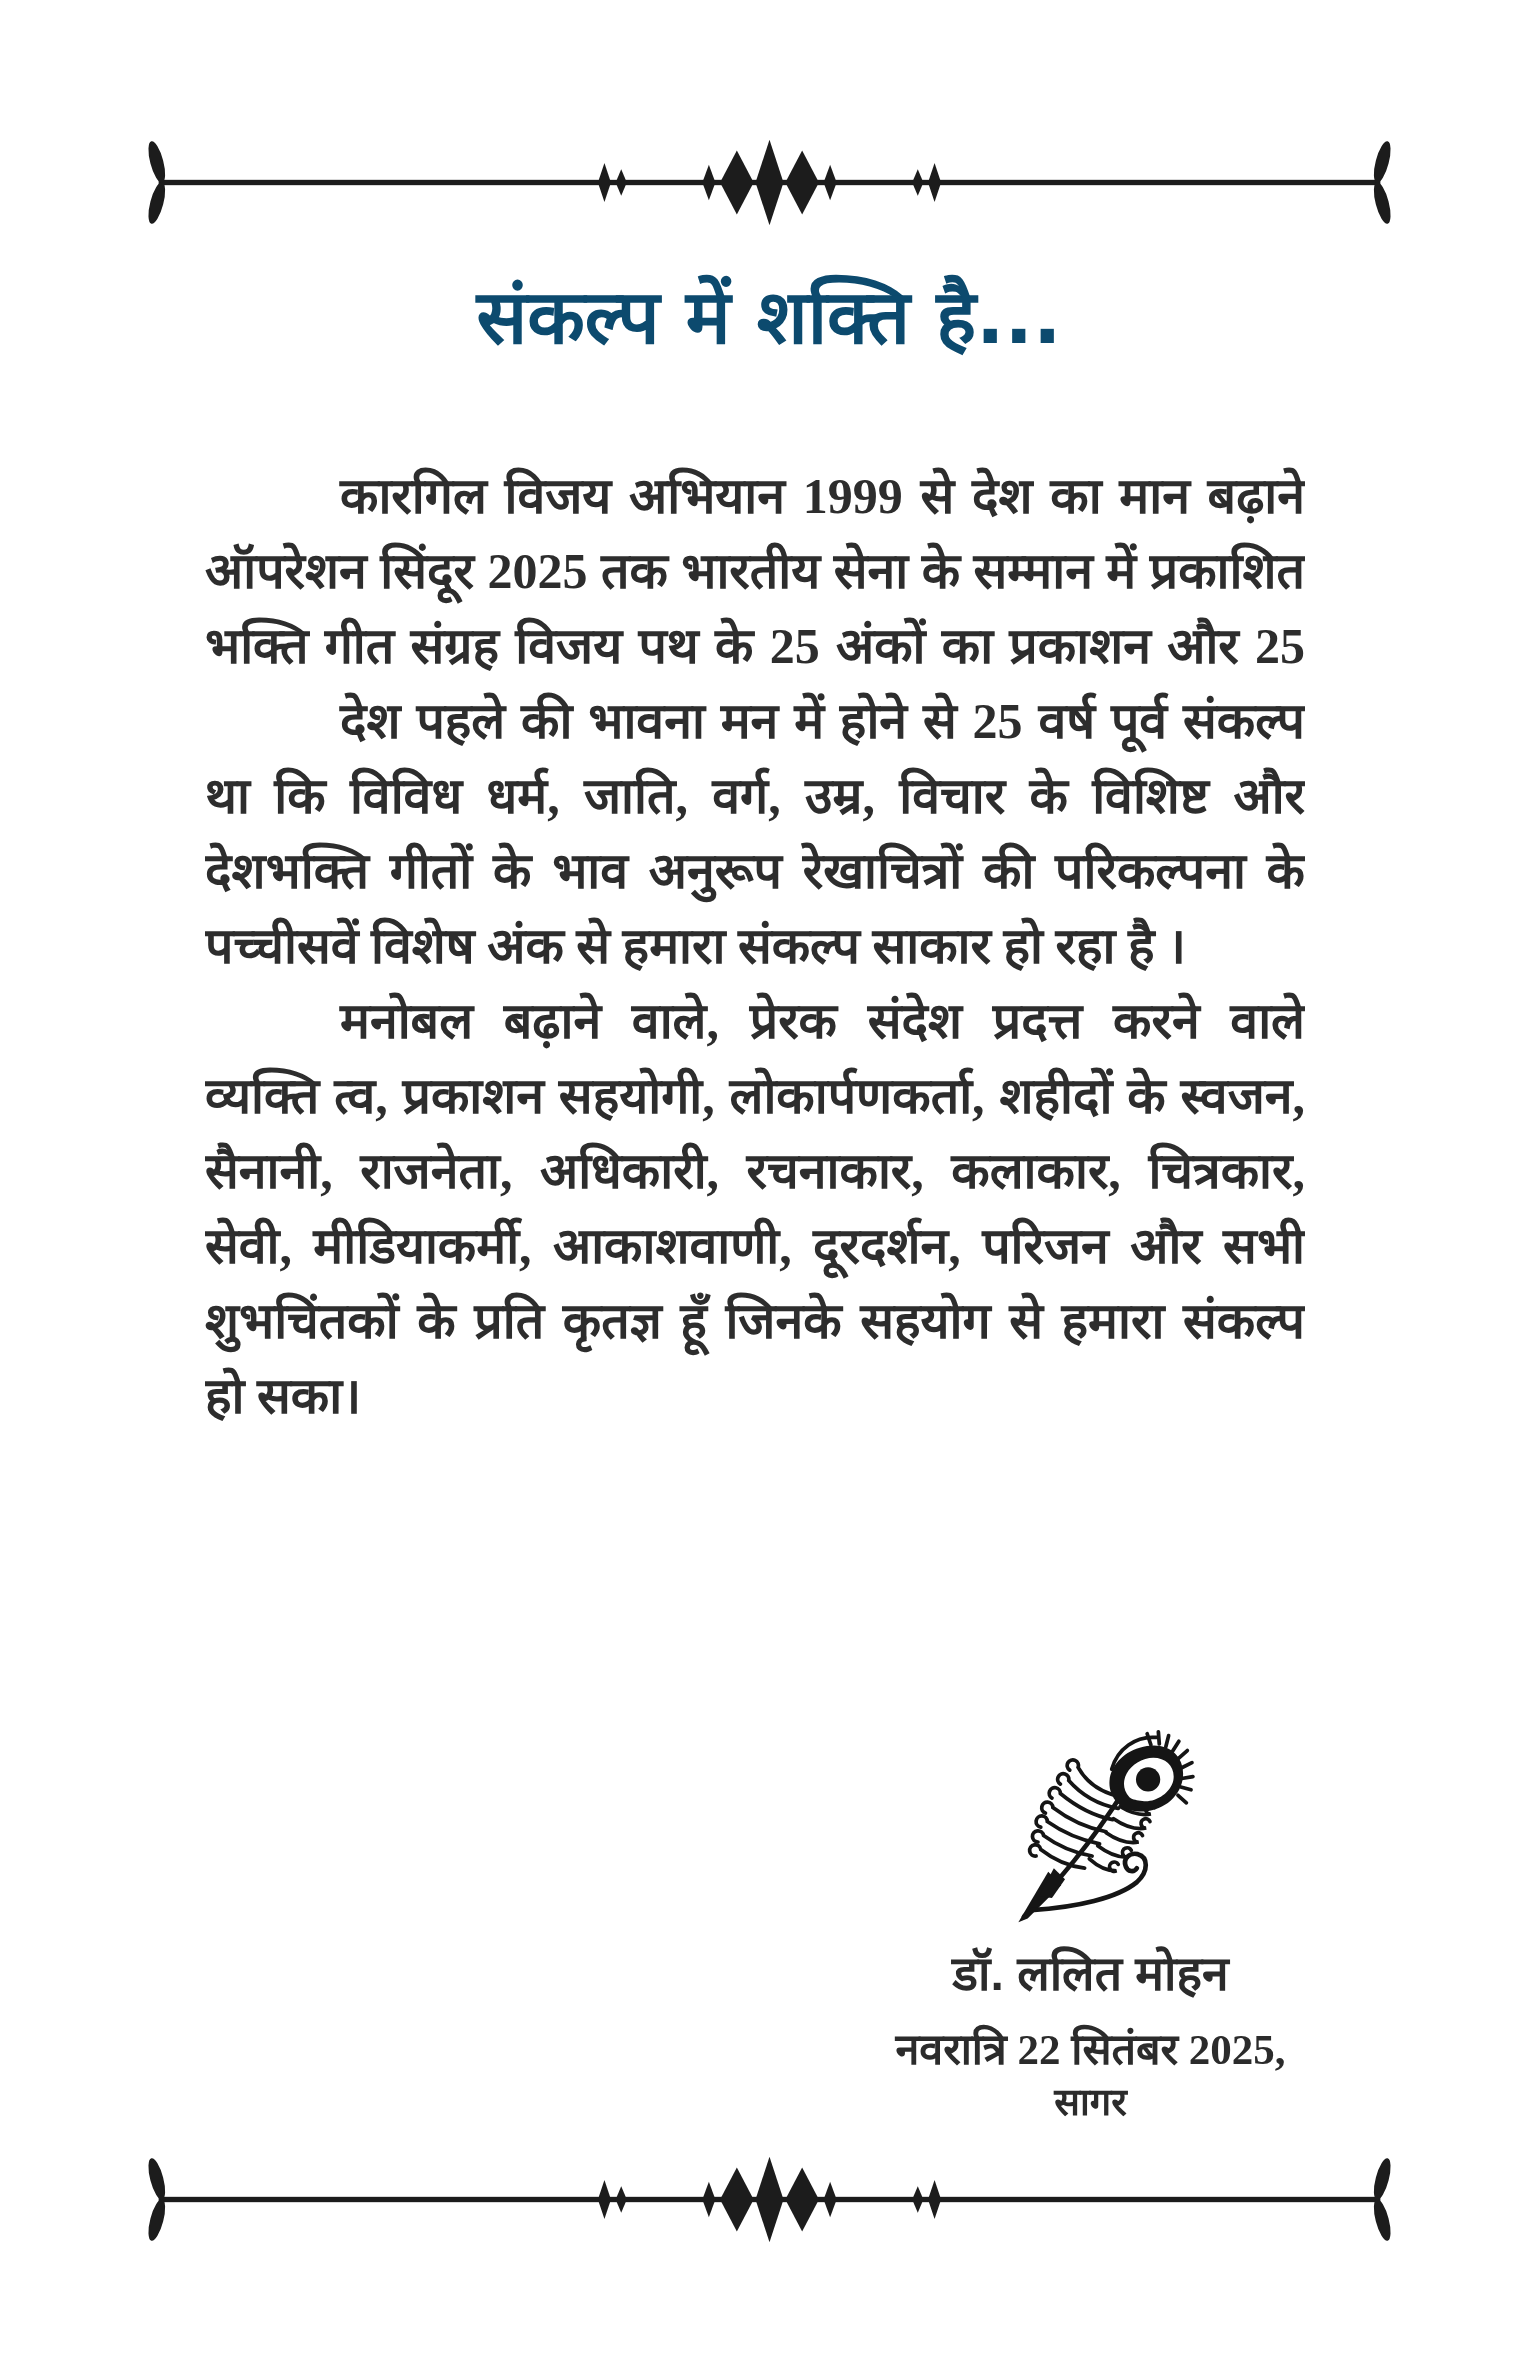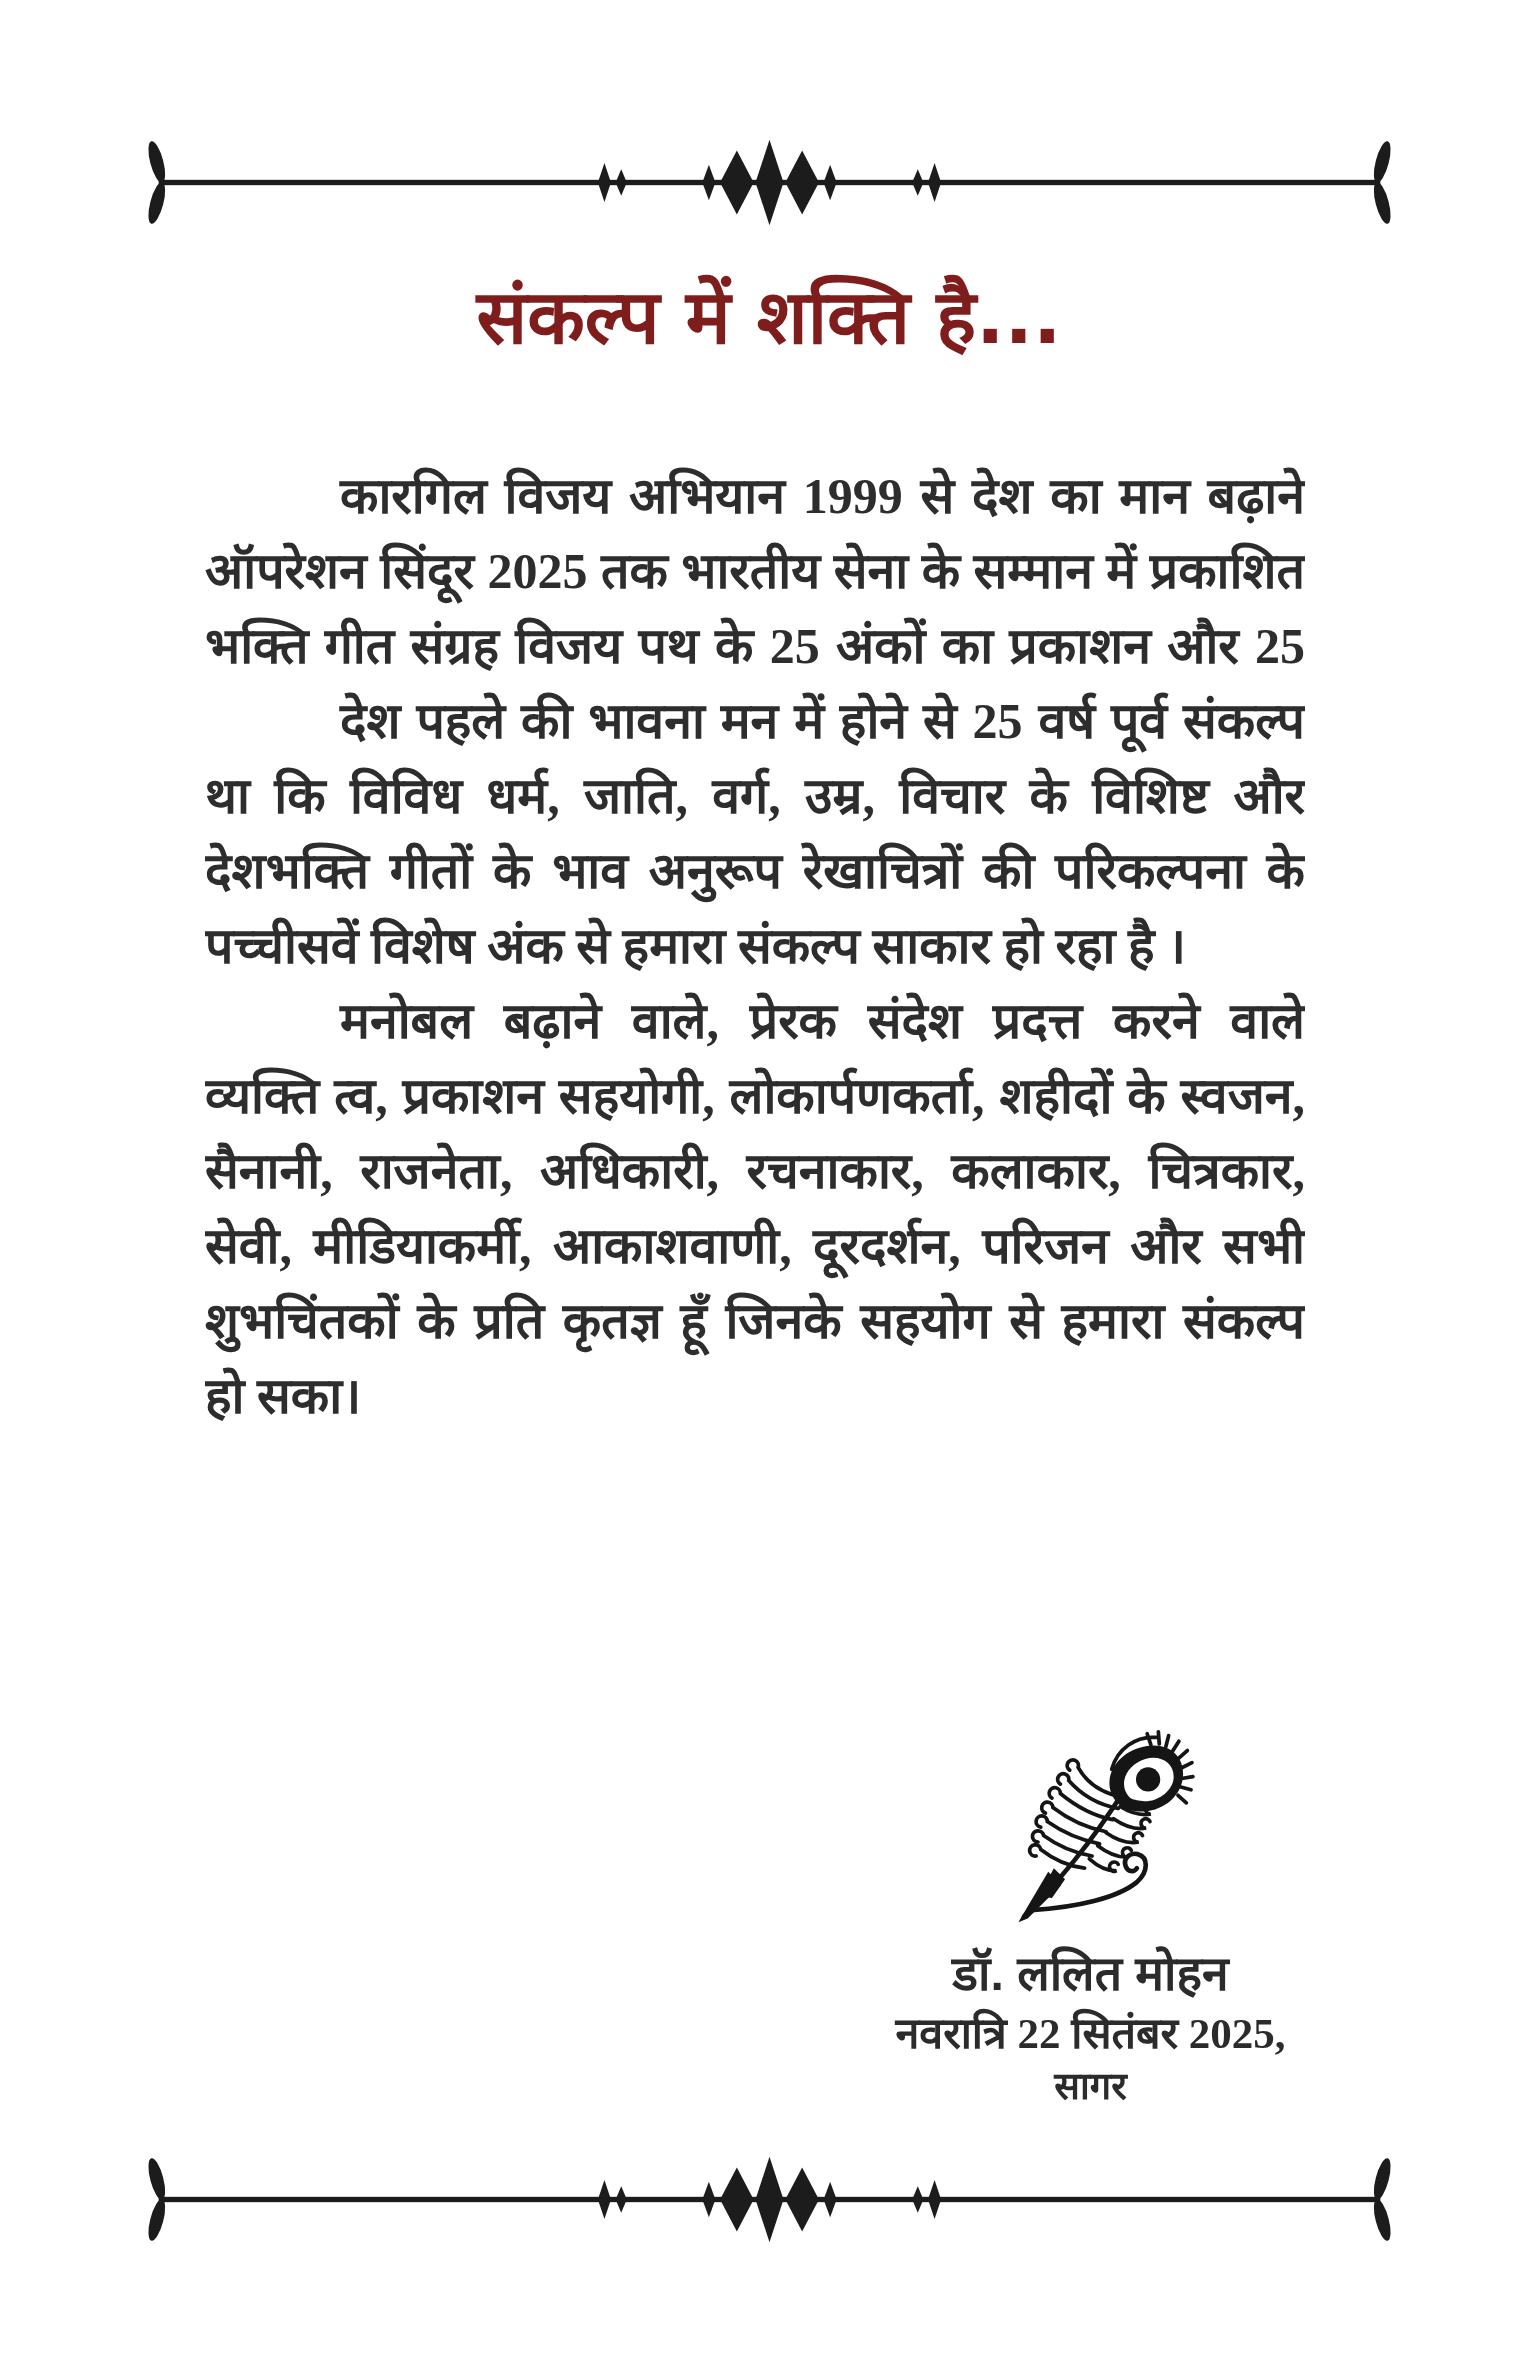--- a/index.html
+++ b/index.html
@@ -16,21 +16,21 @@
   .divider-bottom{top:2155px;}
   .divider svg{width:100%;height:100%;display:block;}
 
   .page-title{
     position:absolute;left:0;right:0;top:276px;
     text-align:center;
     font-family:"DejaVu Sans", sans-serif;
     font-weight:900;
     font-size:75px;
     line-height:1.1;
-    color:#7f1d1d;
+    color:#0c4a6e;
     letter-spacing:0px;
   }
 
   .body-text{
     position:absolute;left:205px;top:459px;width:1100px;
     font-size:50px;
     font-weight:bold;
     color:#2d2d2d;
   }
   .line{
@@ -55,21 +55,21 @@
     font-family:Liberation Sans, sans-serif;
     font-weight:900;
     font-size:48px;
     line-height:56px;
   }
   .sig-date{
     font-family:"Liberation Serif", serif;
     font-weight:bold;
     font-size:43px;
     line-height:54px;
-    margin-top:5px;
+    margin-top:21px;
   }
   .sig-place{
     font-family:"Liberation Serif", serif;
     font-weight:bold;
     font-size:38px;
     line-height:50px;
   }
 </style>
 </head>
 <body>

